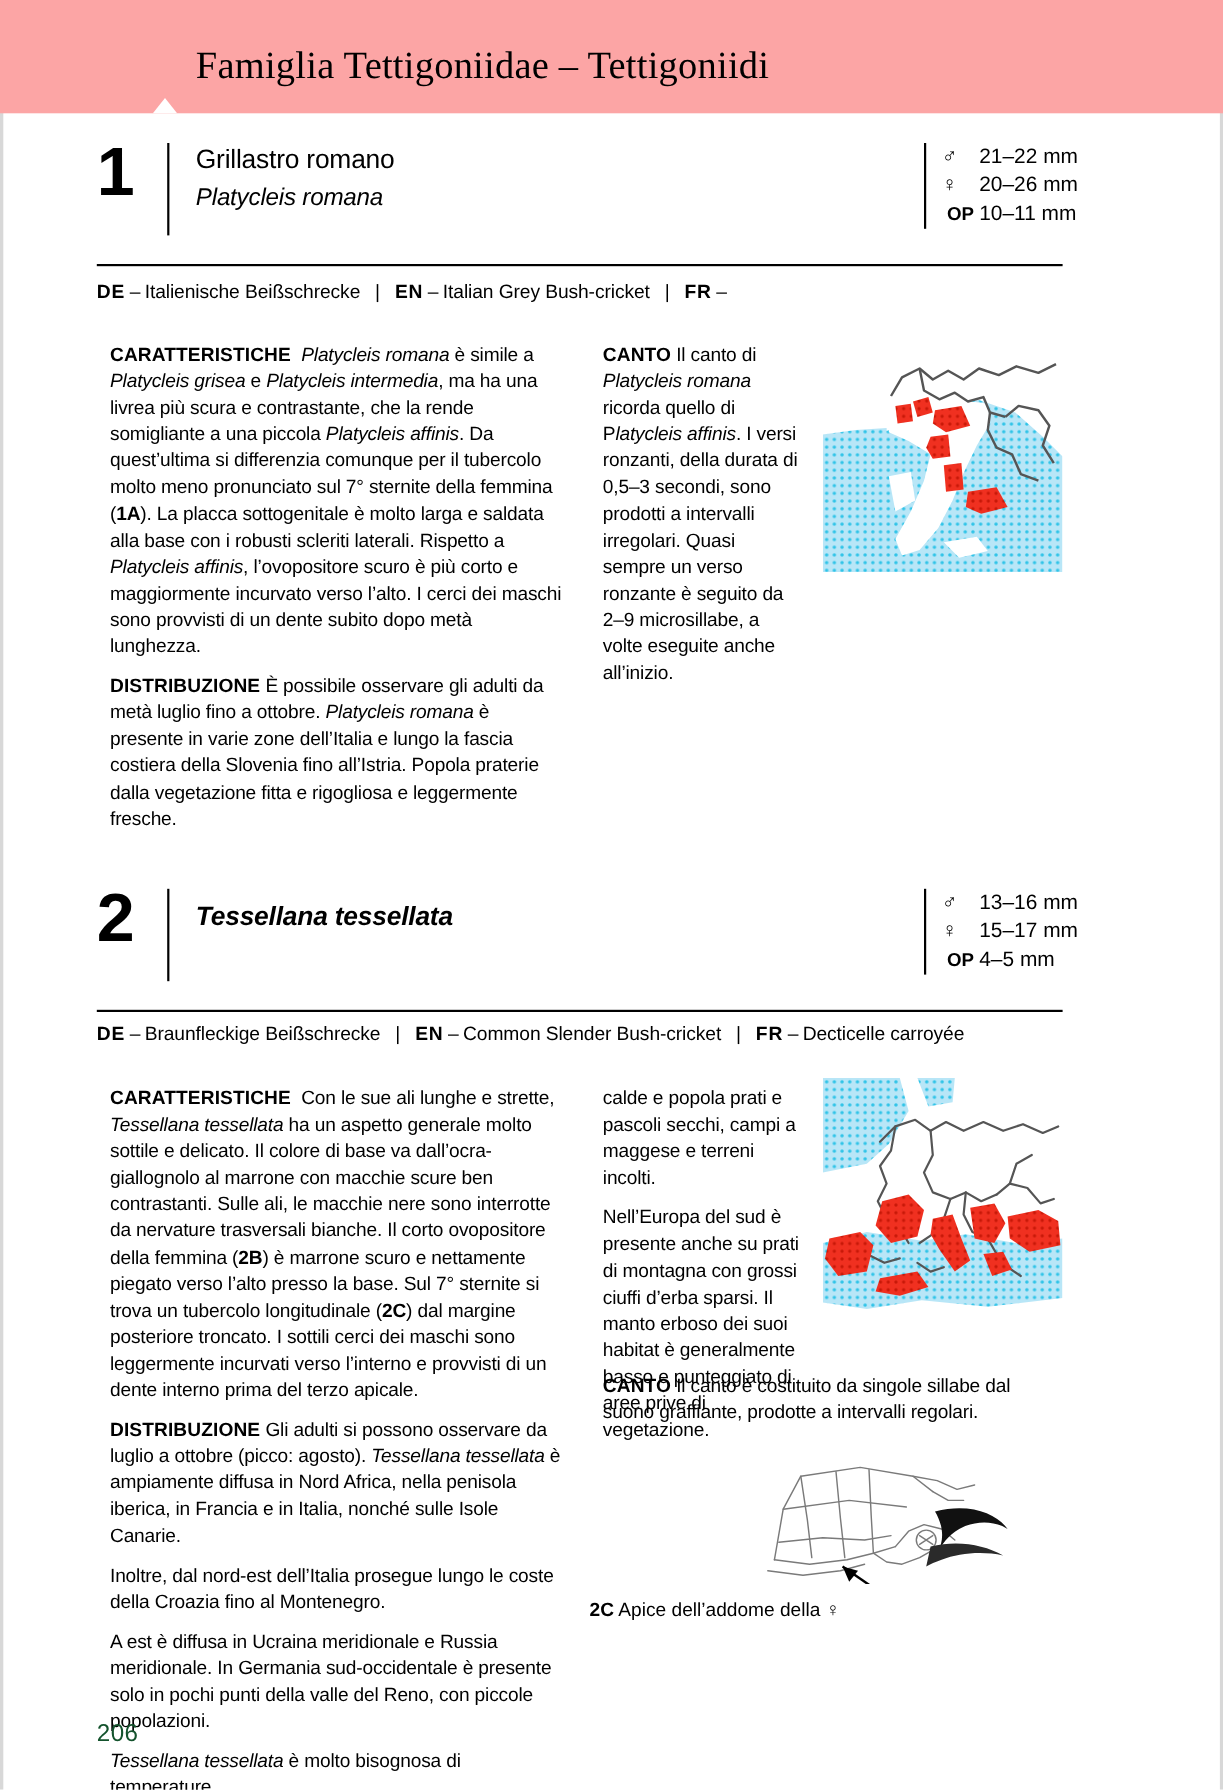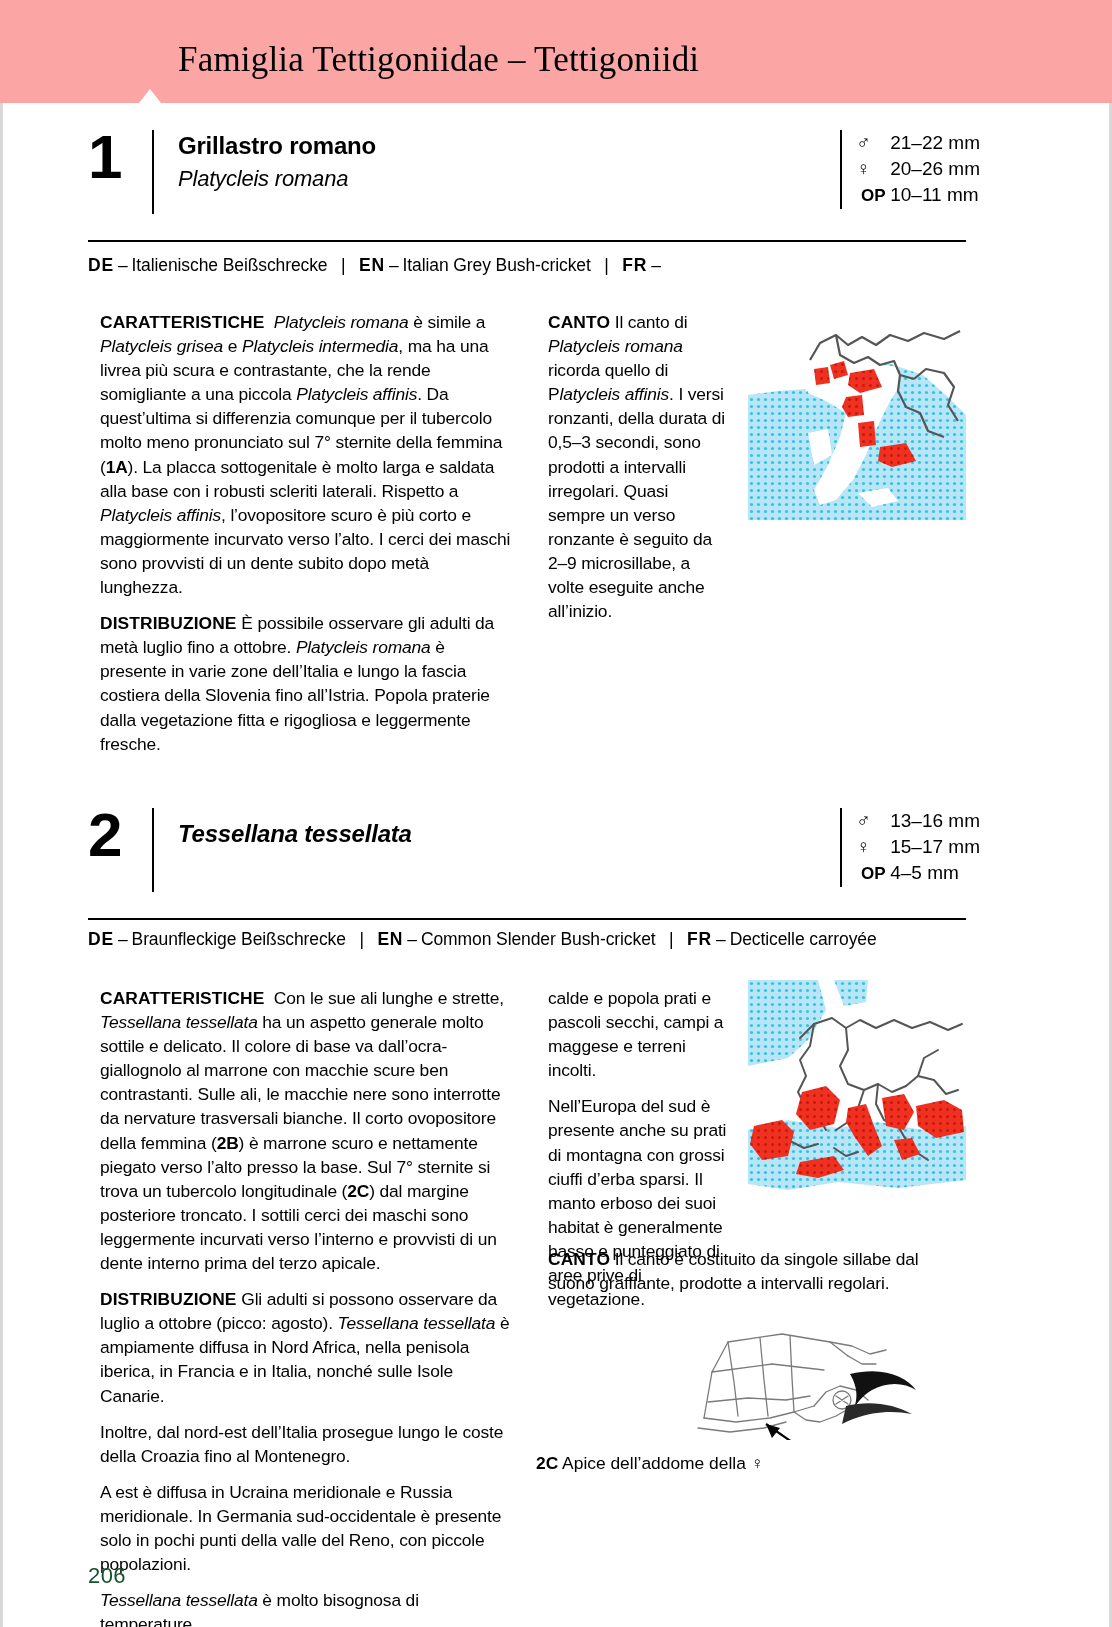--- a/index.html
+++ b/index.html
@@ -72,21 +72,21 @@
   }
   .entry-rule {
     position: absolute;
     left: 152px; top: 0px;
     width: 2px; height: 84px;
     background: #000000;
   }
   .entry-names { position: absolute; left: 178px; top: 2px; }
   .common-name {
     font-size: 24px;
-    font-weight: 700;
+    font-weight: 400;
     line-height: 28px;
     letter-spacing: -0.2px;
   }
   .sci-name {
     font-size: 22px;
     font-style: italic;
     line-height: 28px;
     margin-top: 5px;
     letter-spacing: -0.2px;
   }

